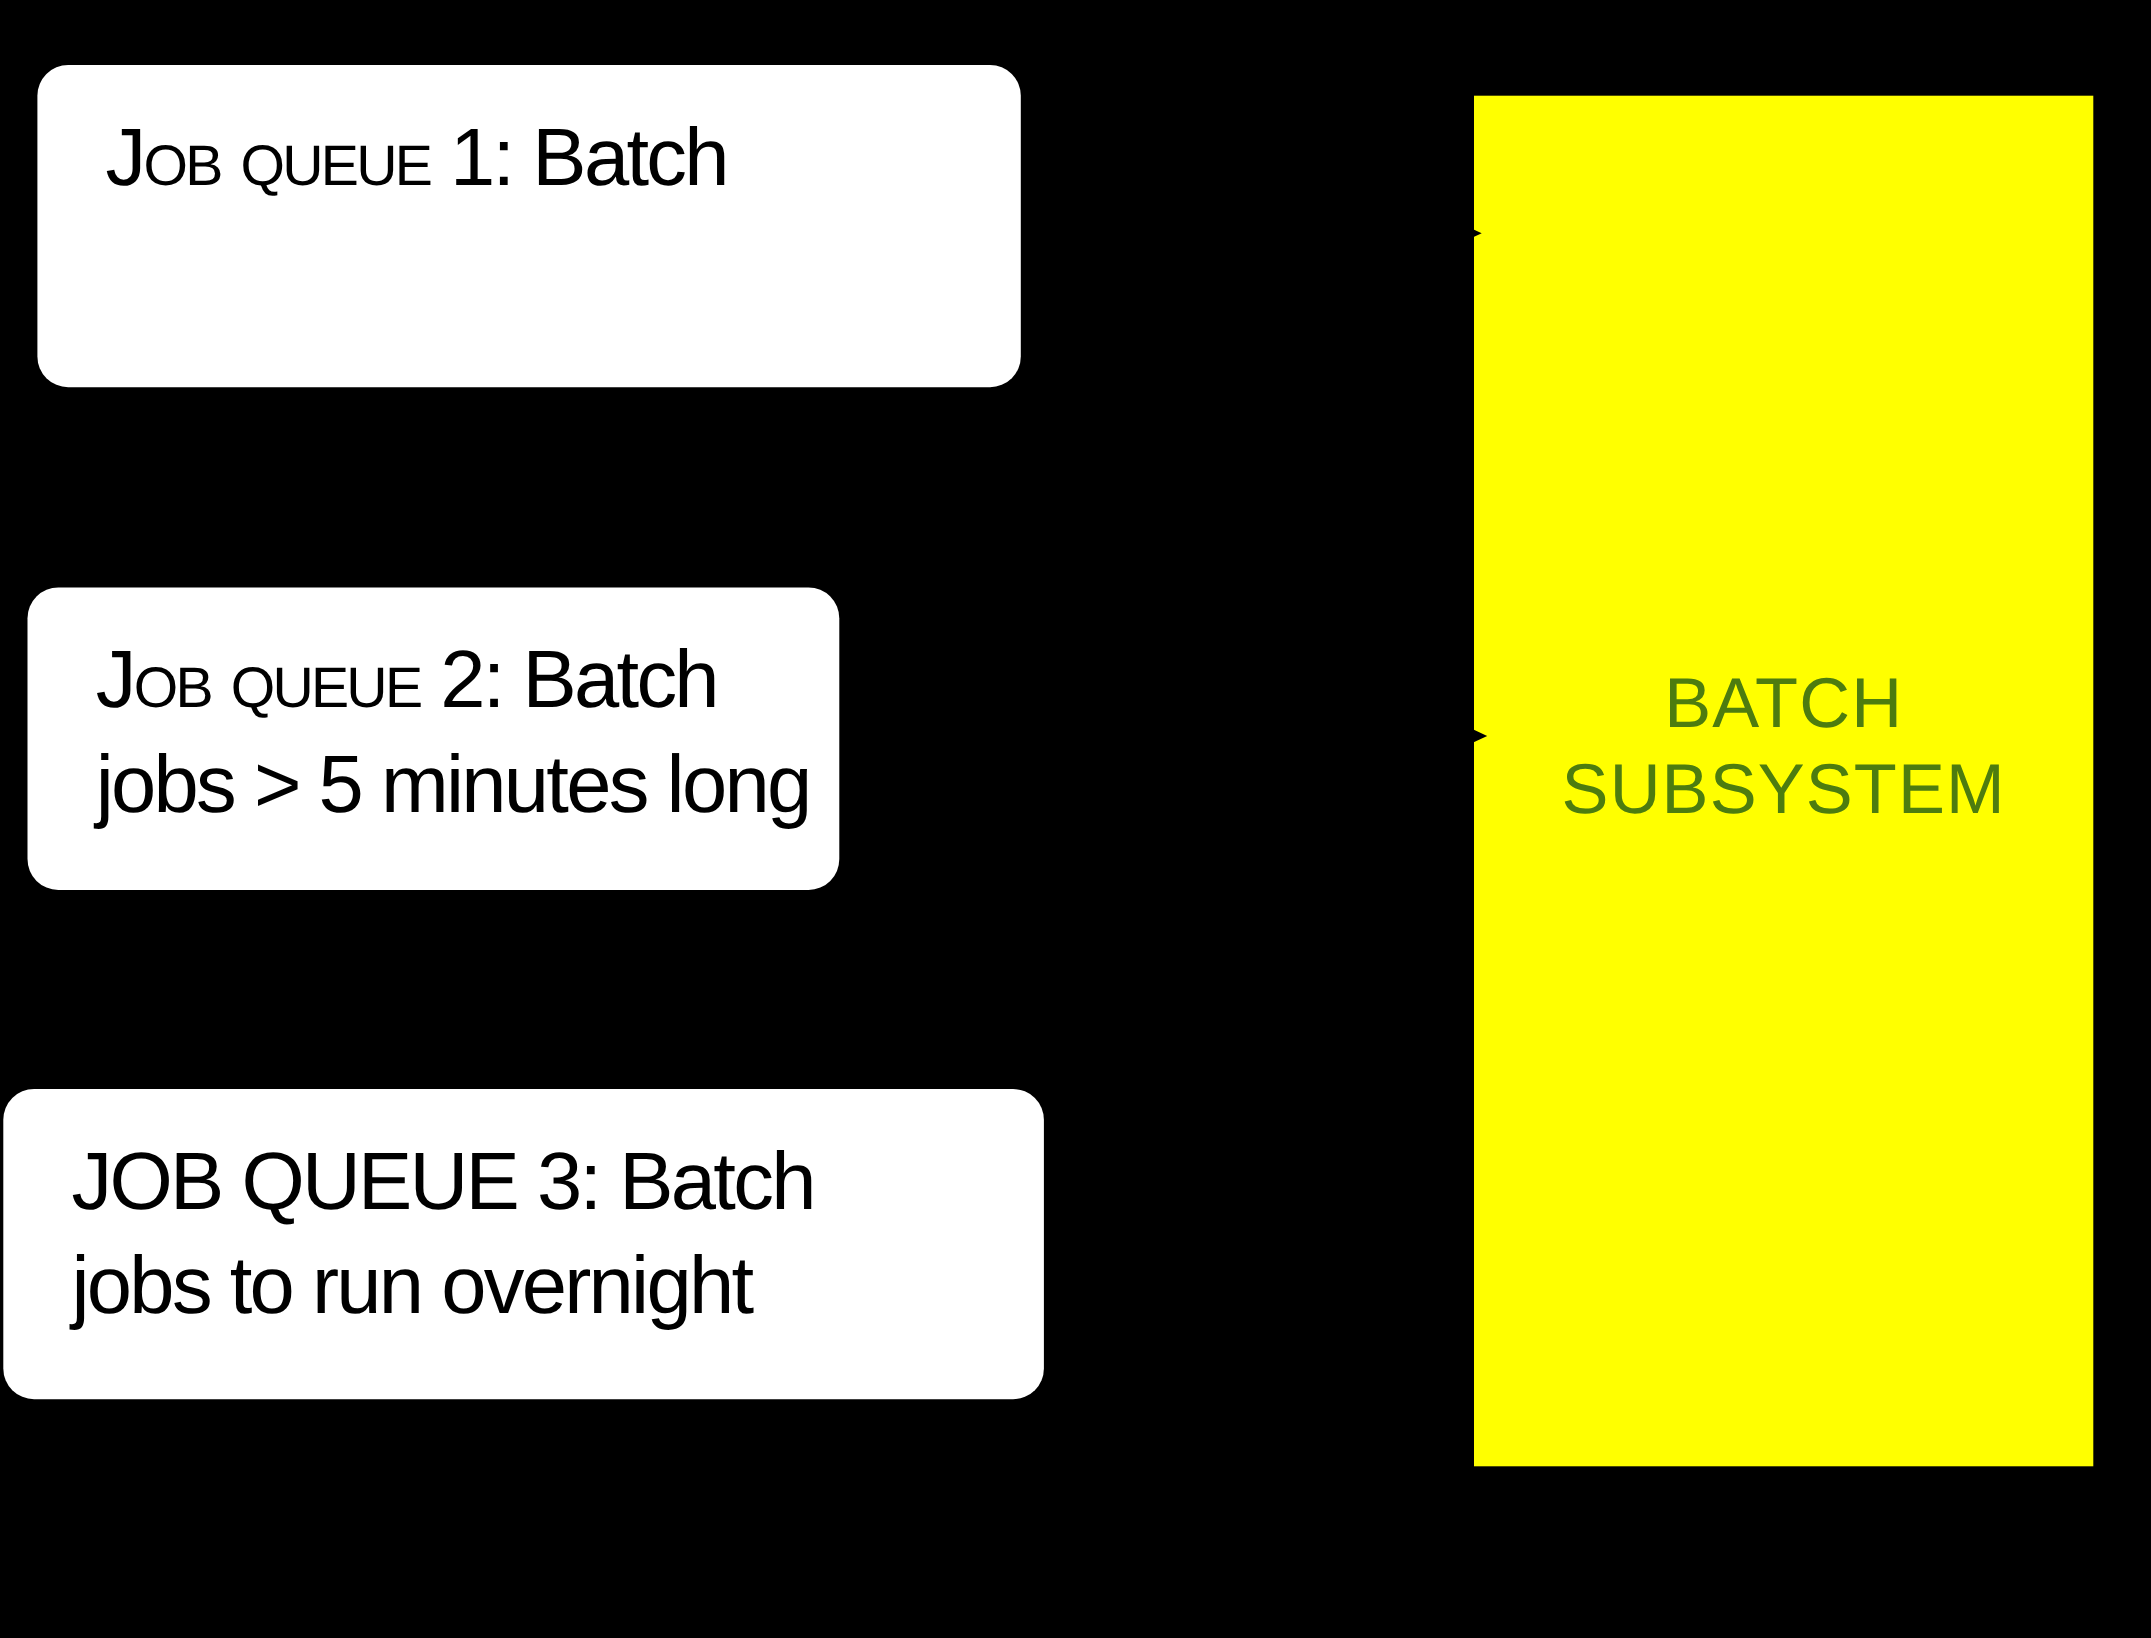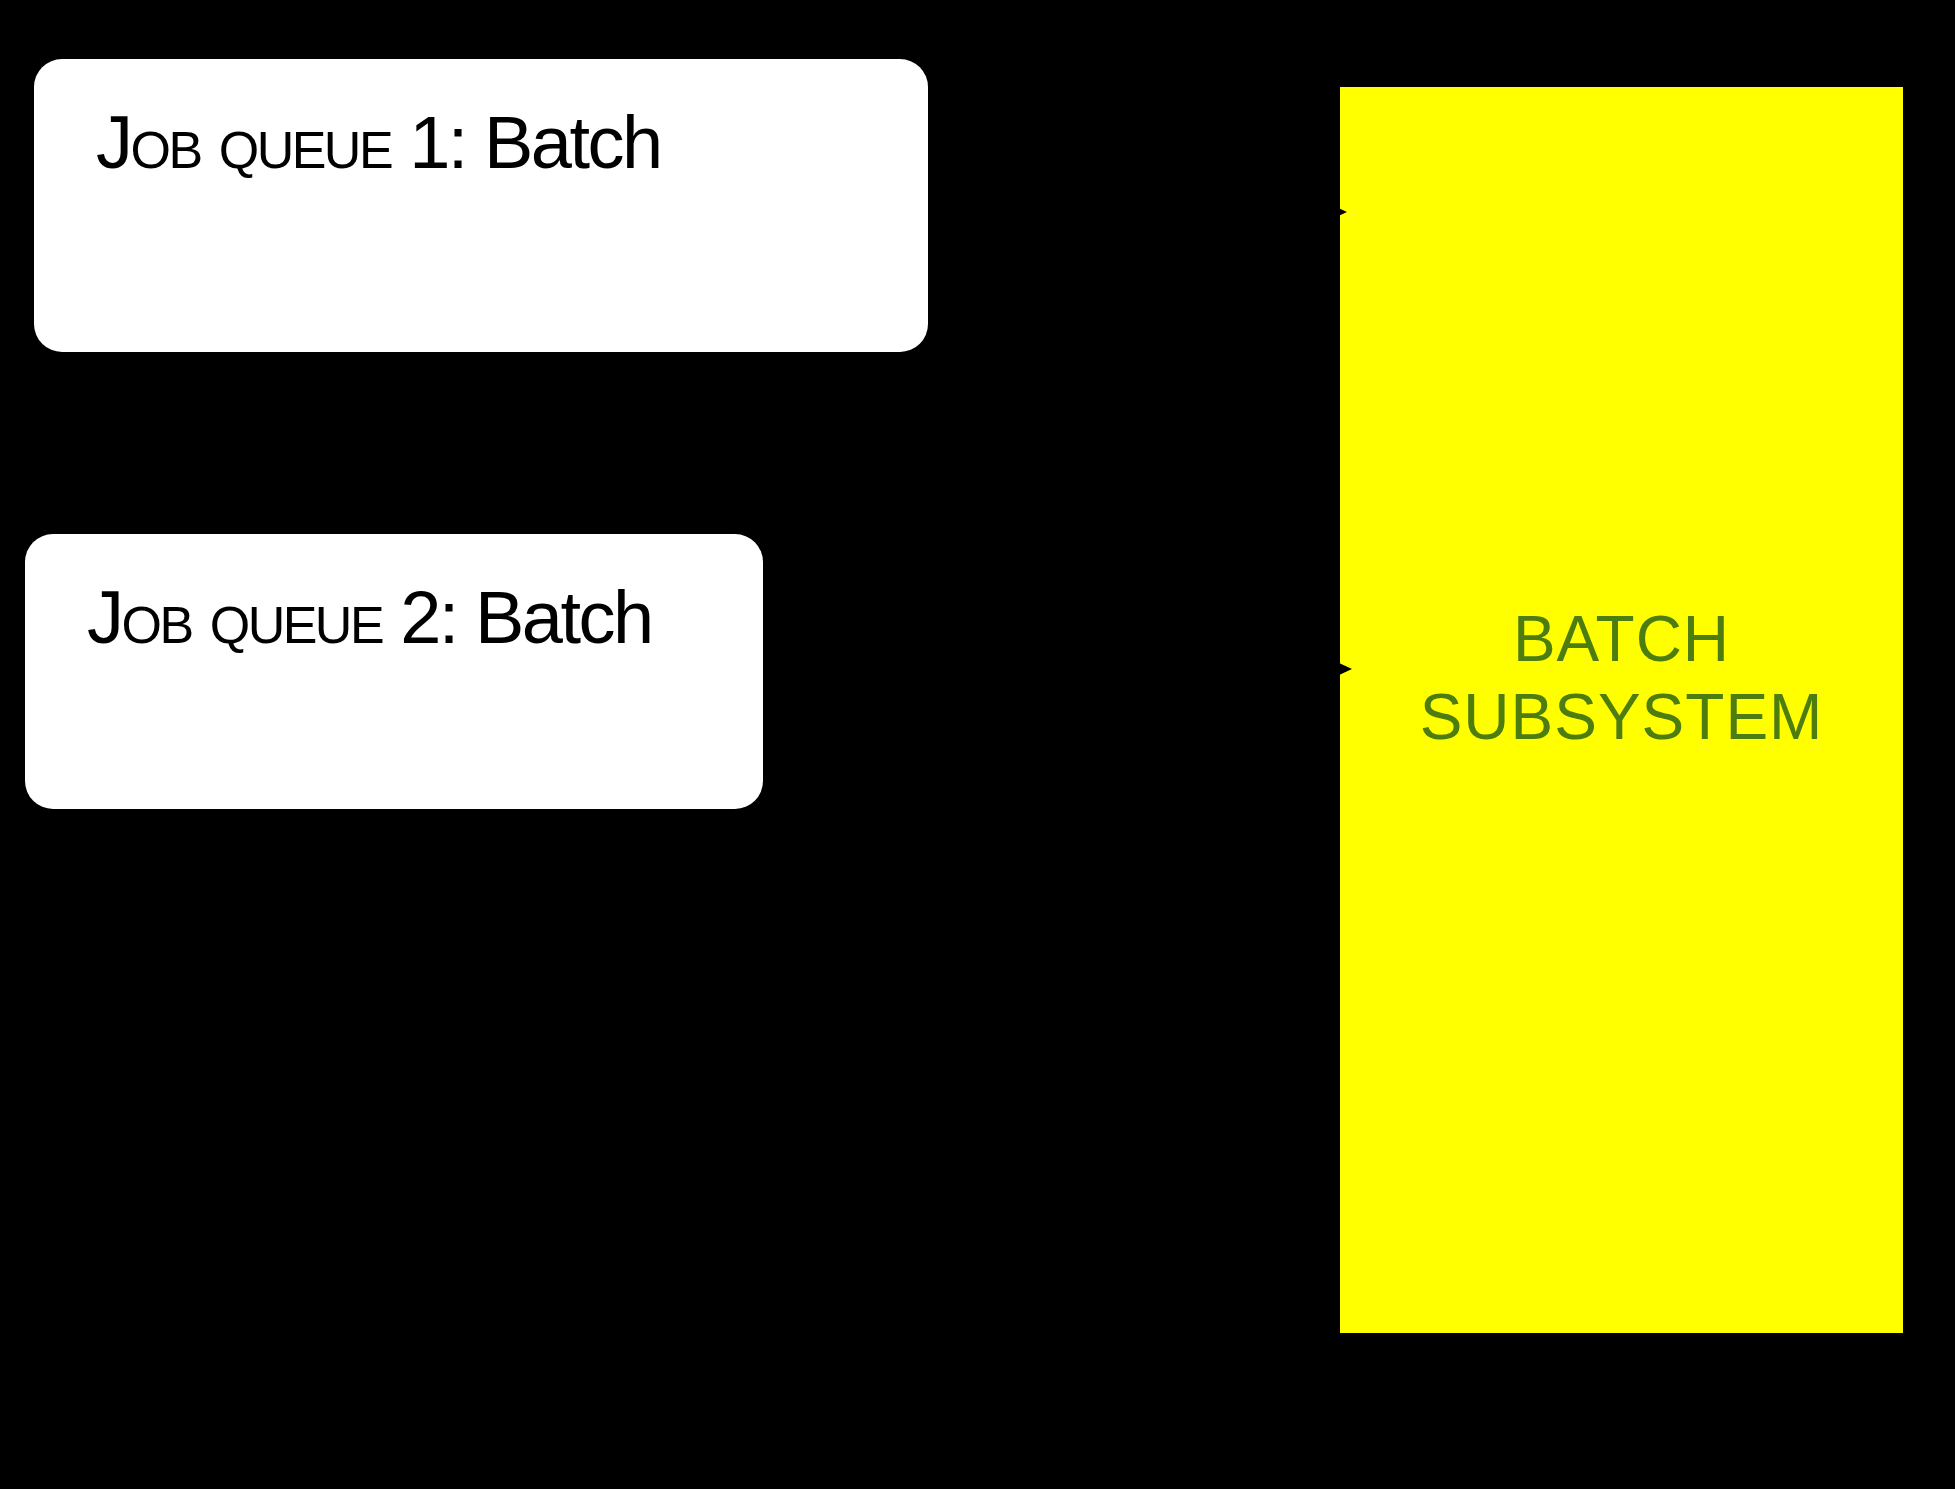--- a/index.html
+++ b/index.html
@@ -84,22 +84,27 @@
 <body>
 
 <div id="slide">
 
   <div id="queue-box-1" class="queue-box">
     <div class="queue-line"><span class="sc">Job queue</span><span> 1: Batch</span></div>
   </div>
 
   <div id="queue-box-2" class="queue-box">
     <div class="queue-line"><span class="sc">Job queue</span><span> 2: Batch</span></div>
+    <div class="queue-line">jobs &gt; 5 minutes long</div>
   </div>
 
+  <div id="queue-box-3" class="queue-box">
+    <div class="queue-line"><span class="sc">JOB QUEUE</span><span> 3: Batch</span></div>
+    <div class="queue-line">jobs to run overnight</div>
+  </div>
 
   <div id="subsystem-box">
     <div id="subsystem-label">BATCH SUBSYSTEM</div>
   </div>
 
   <div id="arrowhead-1" class="arrowhead"></div>
   <div id="arrowhead-2" class="arrowhead"></div>
 
 </div>
 

